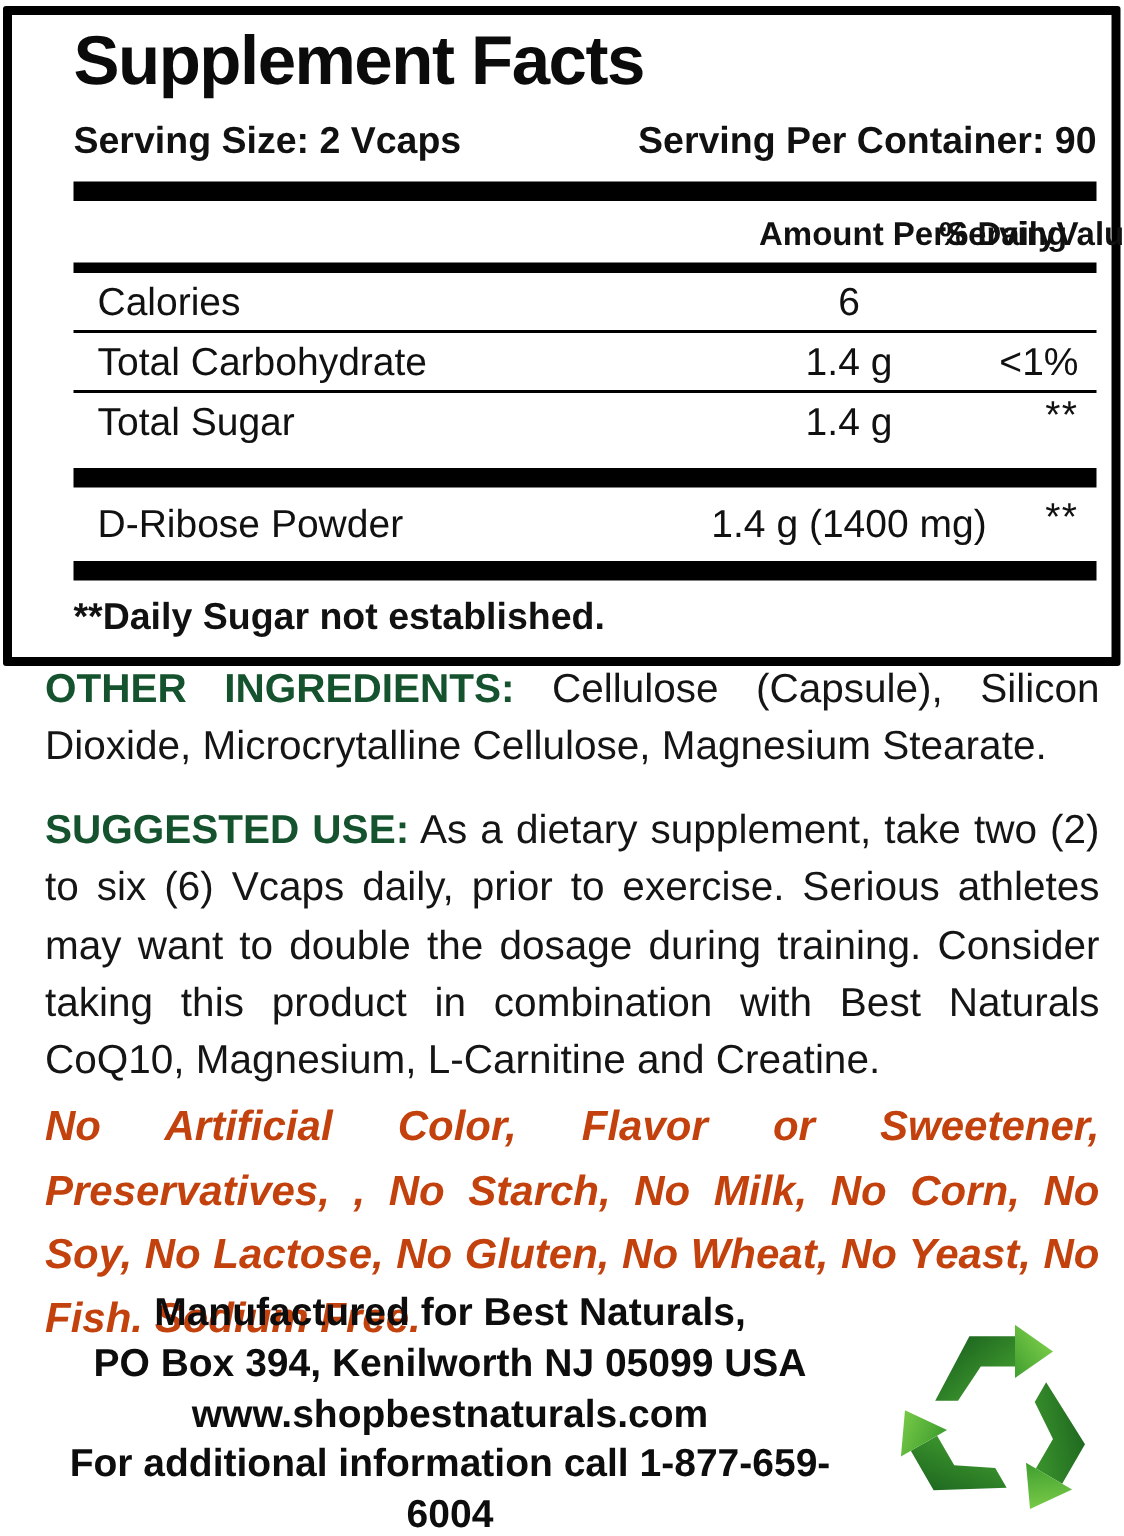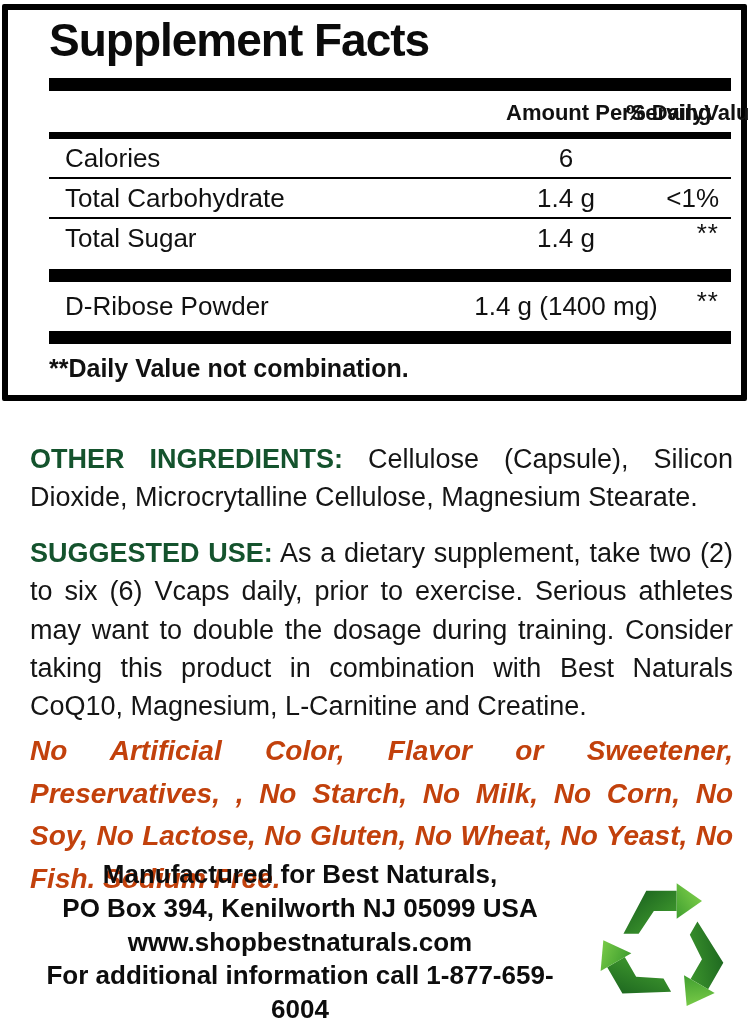--- a/index.html
+++ b/index.html
@@ -45,20 +45,24 @@
             font-size:26px; font-weight:700; line-height:1.3; color:#0d0d0d; }
 
   .recycle { position:absolute; left:586px; top:868px; width:156px; height:152px; }
 </style>
 </head>
 <body>
 
 <div class="facts-box">
   <div class="facts-title">Supplement Facts</div>
 
+  <div class="serving-row">
+    <span>Serving Size: 2 Vcaps</span>
+    <span>Serving Per Container: 90</span>
+  </div>
 
   <div class="bar-thick"></div>
 
   <div class="col-header">
     <span class="spacer"></span>
     <span class="colh amount">
       <span>Amount Per</span>
       <span>Serving</span>
     </span>
     <span class="colh dv">
@@ -92,21 +96,21 @@
   <div class="bar-thick"></div>
 
   <div class="nrow" style="padding-top:9px;align-items:center;">
     <span class="label">D-Ribose Powder</span>
     <span class="amount">1.4 g (1400 mg)</span>
     <span class="dv raised"><span>**</span></span>
   </div>
 
   <div class="bar-thick" style="margin-top:6px;"></div>
 
-  <div class="footnote">**Daily Value not combination.</div>
+  <div class="footnote">**Daily Sugar not established.</div>
 </div>
 
 <p class="para" id="other-ingredients"><span class="lead">OTHER INGREDIENTS:</span><span> Cellulose (Capsule), Silicon Dioxide, Microcrytalline Cellulose, Magnesium Stearate.</span></p>
 
 <p class="para" id="suggested-use"><span class="lead">SUGGESTED USE:</span><span> As a dietary supplement, take two (2) to six (6) Vcaps daily, prior to exercise. Serious athletes may want to double the dosage during training. Consider taking this product in combination with Best Naturals CoQ10, Magnesium, L-Carnitine and Creatine.</span></p>
 
 <p class="para" id="claims">No Artificial Color, Flavor or Sweetener, Preservatives, , No Starch, No Milk, No Corn, No Soy, No Lactose, No Gluten, No Wheat, No Yeast, No Fish. Sodium Free.</p>
 
 <div class="footer">
   <div>Manufactured for Best Naturals,</div>

